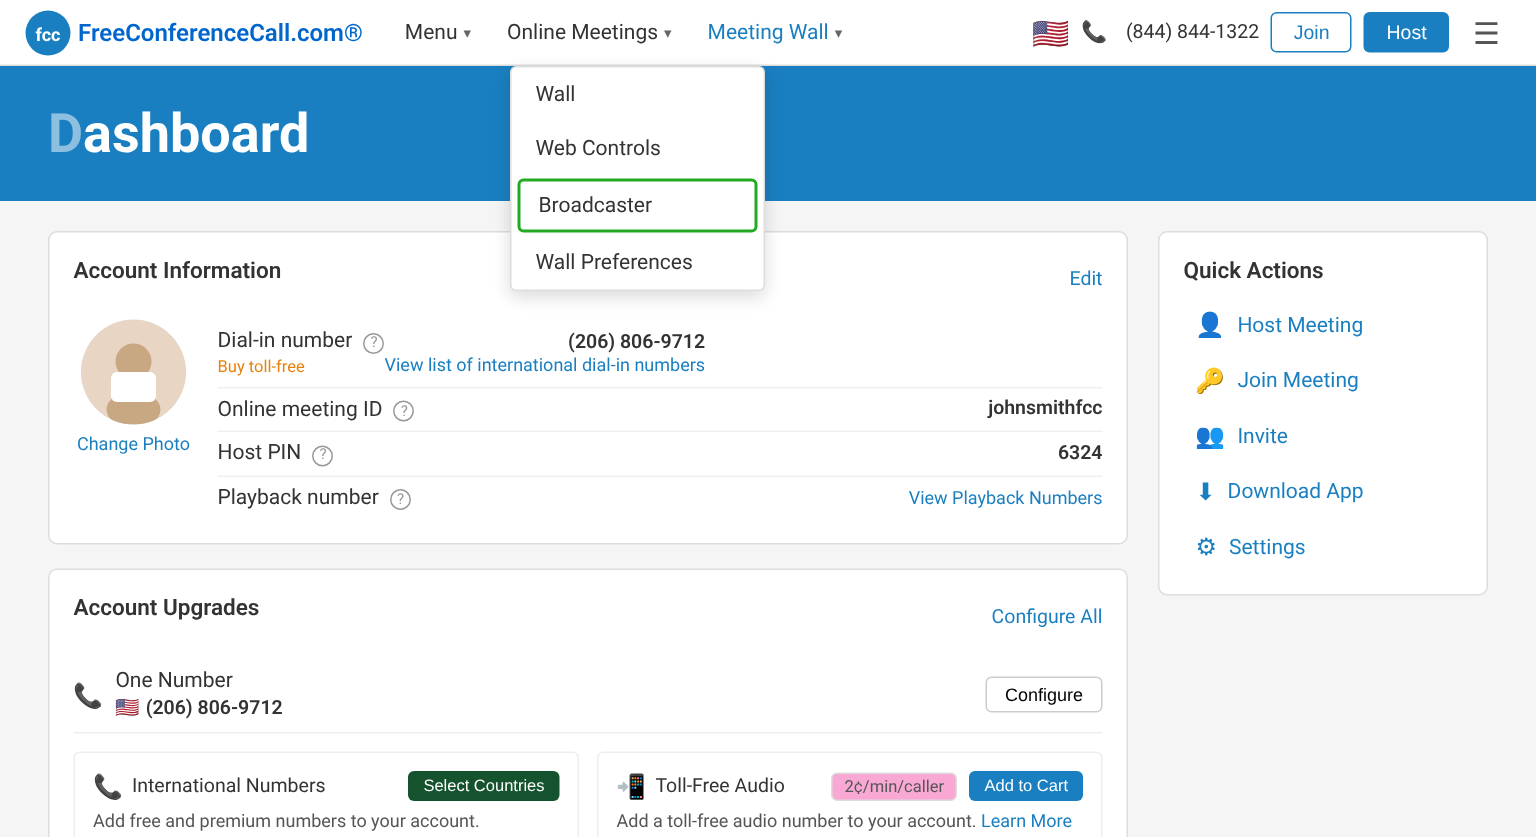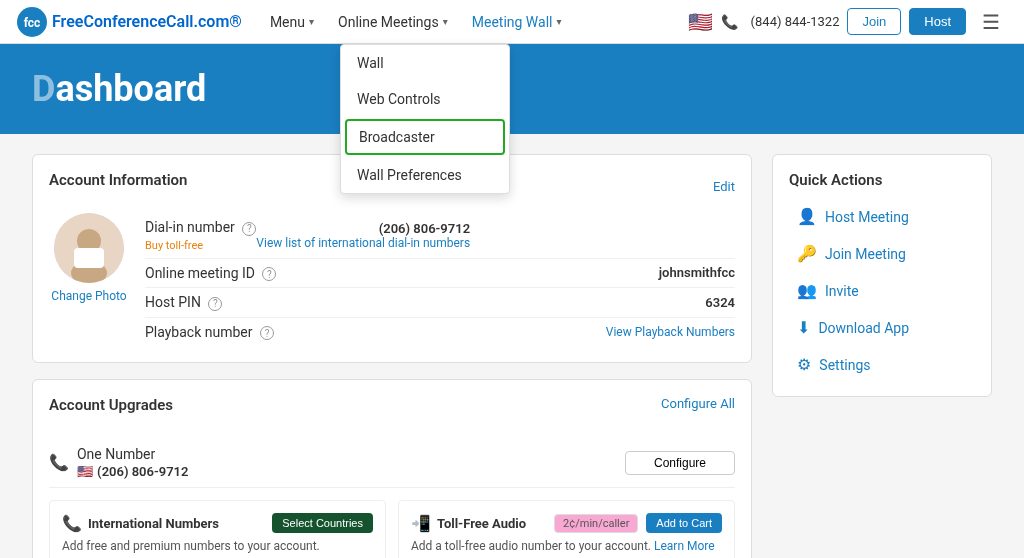--- a/index.html
+++ b/index.html
@@ -167,39 +167,39 @@
       gap: 8px;
       padding: 6px 8px;
       border-radius: 4px;
       cursor: pointer;
       color: #1a7fc1;
       font-size: 14px;
     }
     .qa-icon { font-size: 16px; }
 
     
-    .upgrades-header { display: flex; justify-content: space-between; align-items: flex-start; margin-bottom: 12px; }
+    .upgrades-header { display: flex; justify-content: space-between; align-items: center; margin-bottom: 12px; }
     .configure-all-link { color: #1a7fc1; cursor: pointer; font-size: 13px; }
 
     .one-number-row {
       display: flex;
       align-items: center;
       justify-content: space-between;
       padding: 8px 0;
       border-bottom: 1px solid #eee;
     }
     .one-number-left { display: flex; align-items: center; gap: 8px; }
     .phone-circle { color: #1a7fc1; font-size: 16px; }
     .one-number-label { font-weight: 400; font-size: 14px; }
     .one-number-sub { display: flex; align-items: center; gap: 4px; font-size: 13px; font-weight: 600; margin-top: 2px; }
 
     .btn-configure {
       background: #fff;
       border: 1px solid #ccc;
-      padding: 4px 28px;
+      padding: 4px 12px;
       border-radius: 4px;
       cursor: pointer;
       font-size: 12px;
     }
 
     .upgrades-grid {
       display: grid;
       grid-template-columns: 1fr 1fr;
       gap: 12px;
       margin-top: 12px;
@@ -214,21 +214,21 @@
       align-items: center;
       justify-content: space-between;
       margin-bottom: 6px;
     }
     .upgrade-item-title-row {
       display: flex;
       align-items: center;
       gap: 6px;
     }
     .upgrade-icon { color: #1a7fc1; font-size: 16px; }
-    .upgrade-title { font-weight: 700; font-size: 13px; }
+    .upgrade-title { font-weight: 400; font-size: 13px; }
     .upgrade-desc { font-size: 12px; color: #555; margin-top: 4px; }
     .upgrade-learn-more { color: #1a7fc1; cursor: pointer; font-size: 12px; }
     .btn-select-countries {
       background: #14532d;
       color: #fff;
       border: none;
       padding: 4px 10px;
       border-radius: 4px;
       cursor: pointer;
       font-size: 11px;

